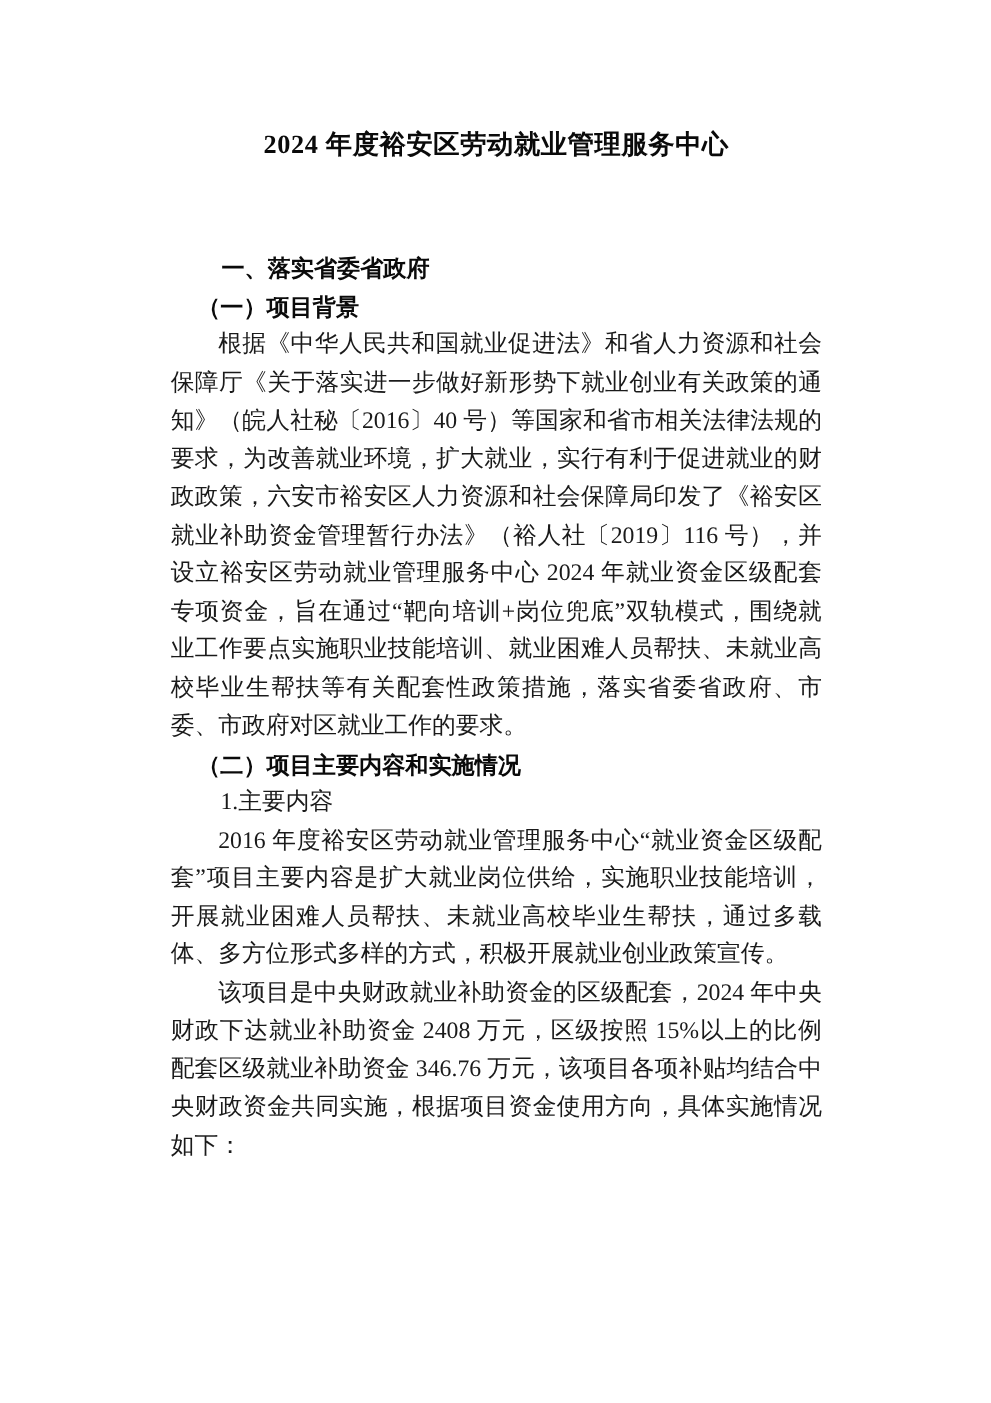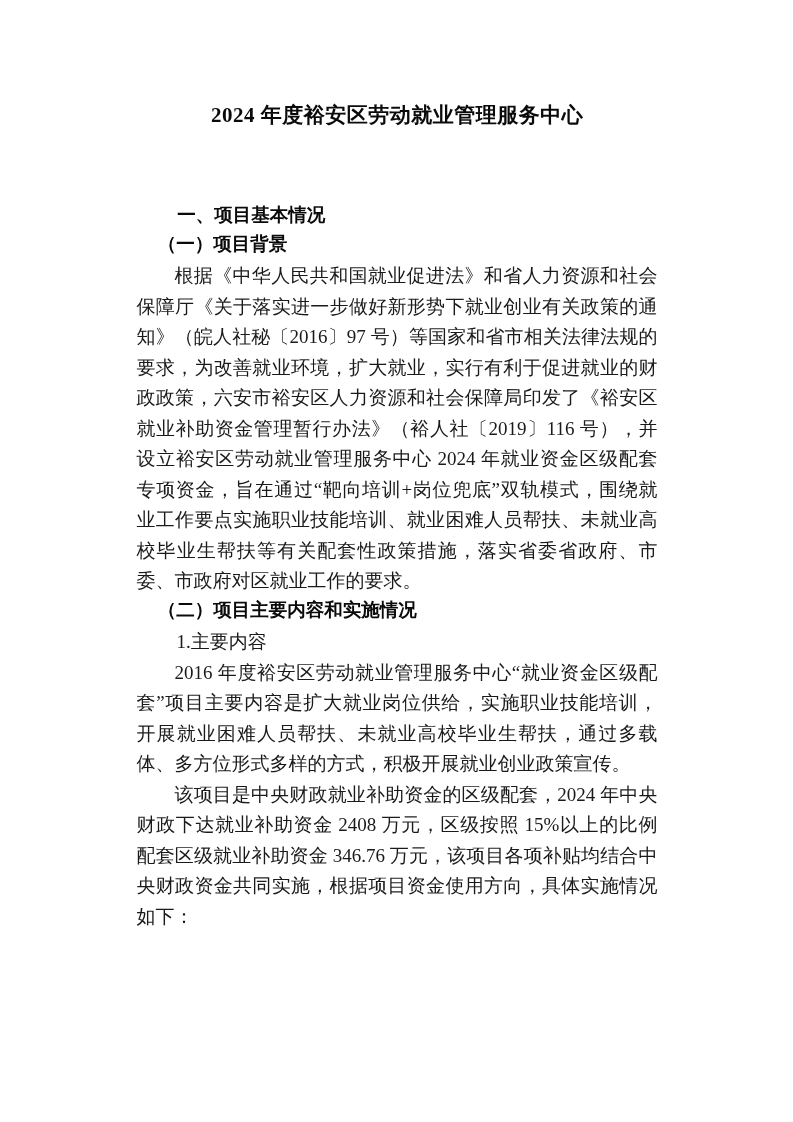--- a/index.html
+++ b/index.html
@@ -42,21 +42,21 @@
     font-weight: bold;
     text-indent: 2.2em;
     color: #0a0a0a;
     font-family: "Liberation Sans", "DejaVu Sans", sans-serif;
     font-size: 18.5px;
   }
   .heading2 {
     font-weight: bold;
     text-indent: 1.15em;
     color: #0a0a0a;
-    font-family: Liberation Mono, monospace;
+    font-family: Liberation Sans, sans-serif;
     font-size: 18.5px;
   }
   .subheading {
     text-indent: 2.1em;
   }
   .paragraph {
     text-indent: 2em;
   }
   .paragraph-last {
     text-indent: 1.5em;
@@ -65,21 +65,21 @@
   }
 </style>
 </head>
 <body>
 
 <div class="page">
   <div class="doc-title">
     <div>2024 年度裕安区劳动就业管理服务中心</div>
   </div>
   <div class="content">
-      <p class="heading1">一、项目基本情况</p>
+      <p class="heading1">一、落实省委省政府</p>
       <p class="heading2">（一）项目背景</p>
-      <p class="paragraph">根据《中华人民共和国就业促进法》和省人力资源和社会保障厅《关于落实进一步做好新形势下就业创业有关政策的通知》（皖人社秘〔2016〕97 号）等国家和省市相关法律法规的要求，为改善就业环境，扩大就业，实行有利于促进就业的财政政策，六安市裕安区人力资源和社会保障局印发了《裕安区就业补助资金管理暂行办法》（裕人社〔2019〕116 号），并设立裕安区劳动就业管理服务中心 2024 年就业资金区级配套专项资金，旨在通过“靶向培训+岗位兜底”双轨模式，围绕就业工作要点实施职业技能培训、就业困难人员帮扶、未就业高校毕业生帮扶等有关配套性政策措施，落实省委省政府、市委、市政府对区就业工作的要求。</p>
+      <p class="paragraph">根据《中华人民共和国就业促进法》和省人力资源和社会保障厅《关于落实进一步做好新形势下就业创业有关政策的通知》（皖人社秘〔2016〕40 号）等国家和省市相关法律法规的要求，为改善就业环境，扩大就业，实行有利于促进就业的财政政策，六安市裕安区人力资源和社会保障局印发了《裕安区就业补助资金管理暂行办法》（裕人社〔2019〕116 号），并设立裕安区劳动就业管理服务中心 2024 年就业资金区级配套专项资金，旨在通过“靶向培训+岗位兜底”双轨模式，围绕就业工作要点实施职业技能培训、就业困难人员帮扶、未就业高校毕业生帮扶等有关配套性政策措施，落实省委省政府、市委、市政府对区就业工作的要求。</p>
       <p class="heading2">（二）项目主要内容和实施情况</p>
       <p class="subheading">1.主要内容</p>
       <p class="paragraph">2016 年度裕安区劳动就业管理服务中心“就业资金区级配套”项目主要内容是扩大就业岗位供给，实施职业技能培训，开展就业困难人员帮扶、未就业高校毕业生帮扶，通过多载体、多方位形式多样的方式，积极开展就业创业政策宣传。</p>
       <p class="paragraph">该项目是中央财政就业补助资金的区级配套，2024 年中央财政下达就业补助资金 2408 万元，区级按照 15%以上的比例配套区级就业补助资金 346.76 万元，该项目各项补贴均结合中央财政资金共同实施，根据项目资金使用方向，具体实施情况如下：</p>
     </div>
 </div>
 
 </body></html>

